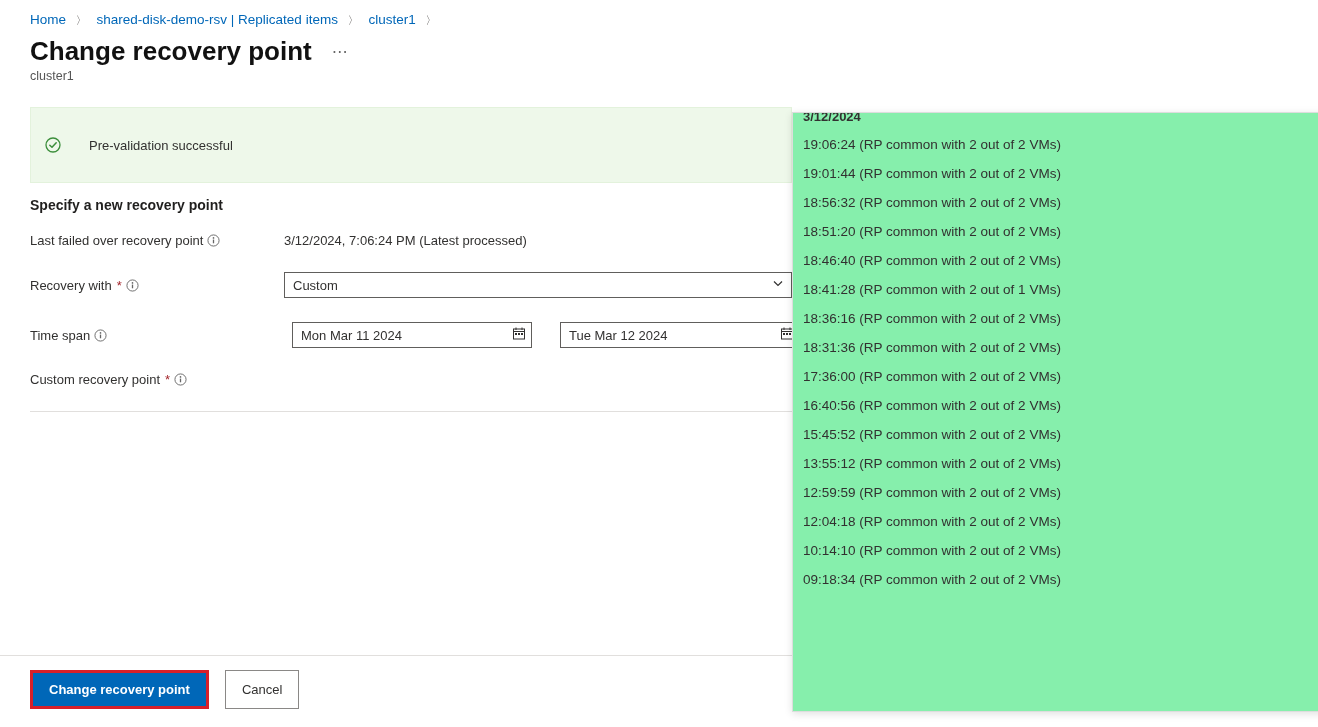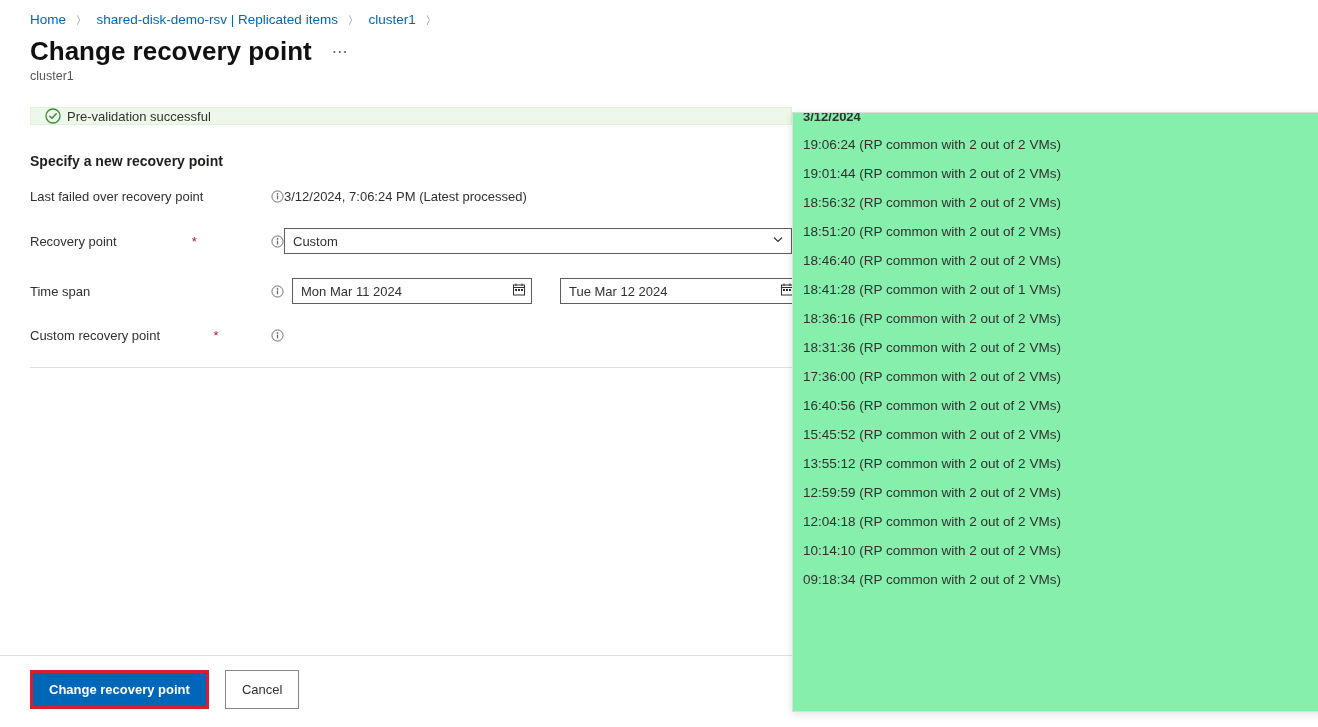--- a/index.html
+++ b/index.html
@@ -50,52 +50,51 @@
       font-size: 12.5px;
       color: #555;
       margin-top: 2px;
     }
     .main {
       padding: 24px 30px 0 30px;
     }
     .alert-success {
       background: #eef8ea;
       border: 1px solid #e3f2dc;
-      padding: 0 14px;
+      padding: 29px 14px;
       display: flex;
       align-items: center;
-      gap: 6px;
+      gap: 28px;
       width: 762px;
     }
     .alert-success .icon-circle {
       width: 16px; height: 16px;
       display: inline-flex; align-items: center; justify-content: center;
     }
     .alert-success svg { width: 16px; height: 16px; }
     .alert-success .msg { font-size: 13px; color: #323130; }
     .section-heading {
       font-weight: 600;
       font-size: 14px;
-      margin-top: 28px;
+      margin-top: 14px;
       margin-bottom: 20px;
       color: #201f1e;
     }
     .form-row {
       display: flex;
       align-items: center;
       margin-bottom: 24px;
     }
     .form-label {
       width: 254px;
       font-size: 13px;
       color: #323130;
       display: flex;
       align-items: center;
       gap: 4px;
-      justify-content: space-between;
     }
     .required { color: #a4262c; margin-left: 1px; }
     .info-icon {
       width: 13px; height: 13px;
       display: inline-flex;
       align-items: center; justify-content: center;
       cursor: default;
     }
     .info-icon svg { width: 13px; height: 13px; }
     .form-value {
@@ -265,21 +264,21 @@
             <circle cx="7" cy="4.2" r="0.9" fill="#666"></circle>
             <rect x="6.3" y="6" width="1.4" height="4" fill="#666"></rect>
           </svg>
       </span>
     </div>
     <div class="form-value">3/12/2024, 7:06:24 PM (Latest processed)</div>
   </div>
 
   <div class="form-row">
     <div class="form-label">
-      <span>Recovery point</span>
+      <span>Recovery with</span>
         <span class="required">*</span>
       <span class="info-icon">
         <svg viewBox="0 0 14 14">
             <circle cx="7" cy="7" r="6" fill="none" stroke="#666" stroke-width="1"></circle>
             <circle cx="7" cy="4.2" r="0.9" fill="#666"></circle>
             <rect x="6.3" y="6" width="1.4" height="4" fill="#666"></rect>
           </svg>
       </span>
     </div>
     <div class="select-wrap">

